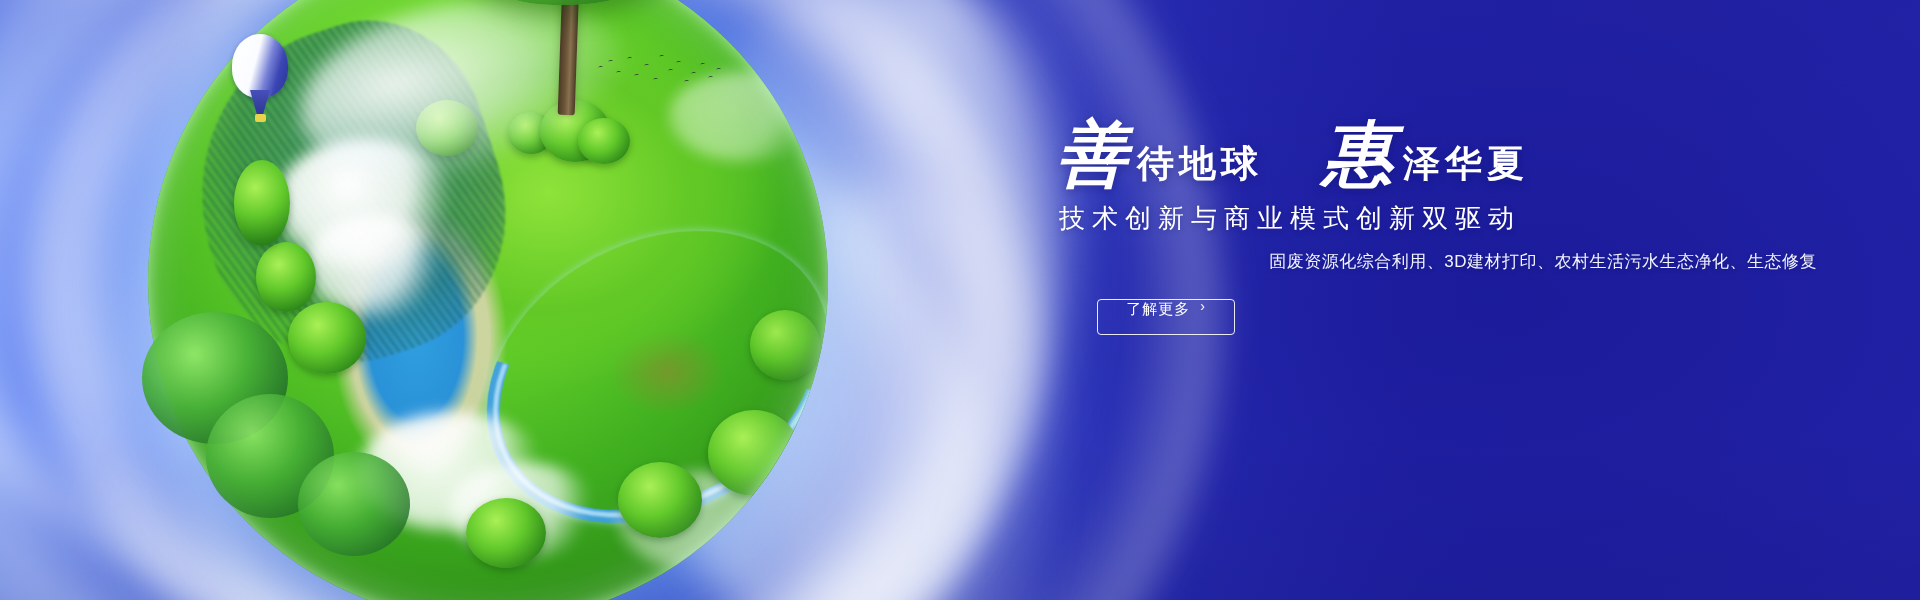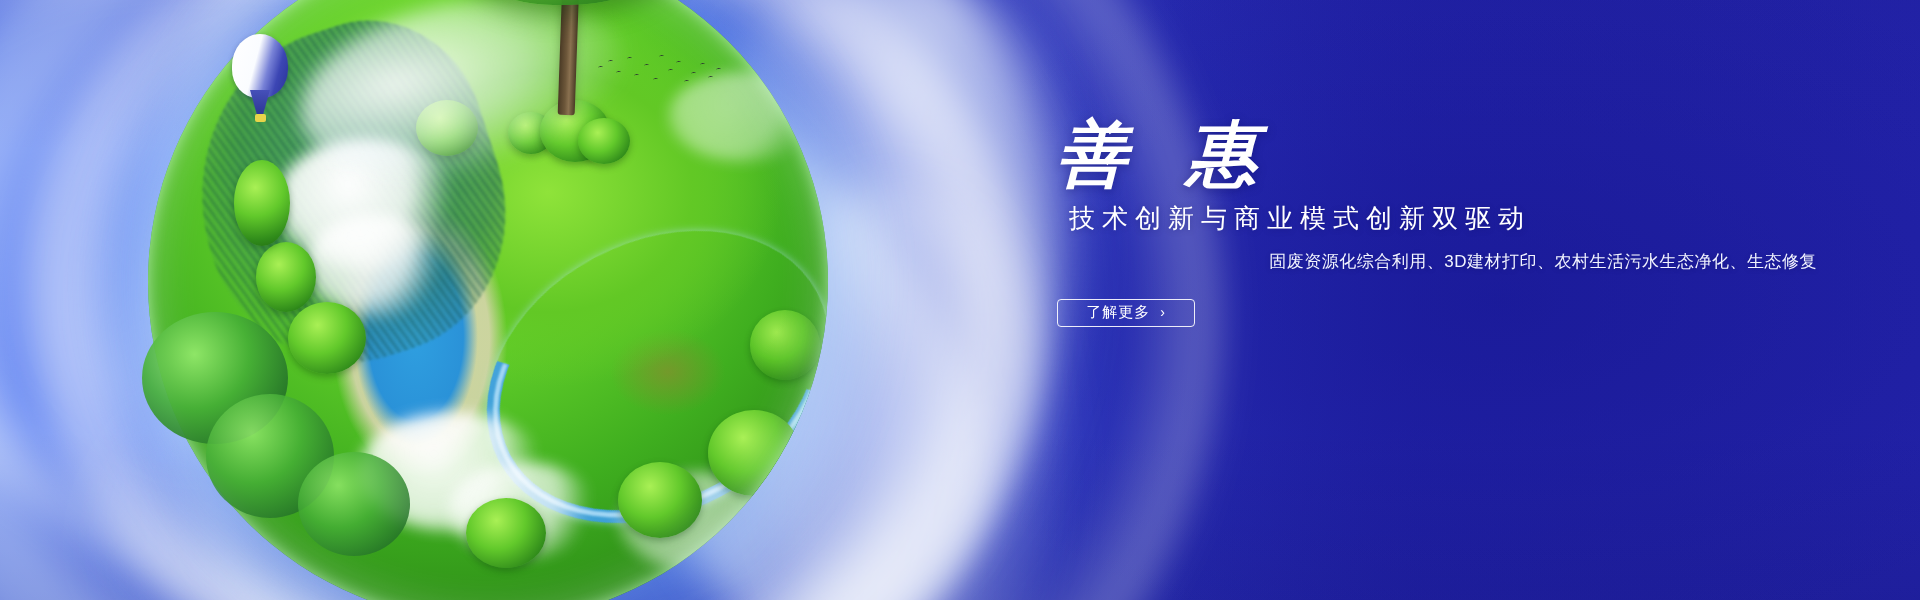--- a/index.html
+++ b/index.html
@@ -286,49 +286,50 @@
     letter-spacing:5px;
     padding:0 0 8px 10px;
   }
   .hl-gap{ display:inline-block; width:60px; }
 
   .subtitle{
     color:#ffffff;
     font-size:26px;
     letter-spacing:7px;
     line-height:1.1;
-    margin:6px 0 18px 12px;
+    margin:6px 0 18px 2px;
     text-shadow:0 1px 6px rgba(10,10,80,.3);
     white-space:nowrap;
   }
   .desc{
     color:#f2f4ff;
     font-size:17px;
     letter-spacing:.5px;
     line-height:1.3;
     margin:0 0 26px 2px;
     text-shadow:0 1px 5px rgba(10,10,80,.3);
     white-space:nowrap;
     text-align:right;
   }
   .cta{
     display:inline-flex;
-    align-items:center;
+    align-items:flex-start;
     justify-content:center;
     gap:10px;
-    width:138px; height:28px;
+    width:138px; height:36px;
     border:1px solid rgba(255,255,255,.9);
     border-radius:4px;
     background:transparent;
     color:#ffffff;
     font-size:15px;
     letter-spacing:1px;
     cursor:pointer;
     text-decoration:none;
     font-family:"Liberation Sans","DejaVu Sans",sans-serif;
+    margin-left:40px;
   }
   .cta .chev{
     display:inline-block;
     font-size:14px;
     line-height:1;
     transform:translateY(-1px);
   }
 </style>
 </head>
 <body>
@@ -419,22 +420,24 @@
     <span class="bird" style="left:95px; top:20px;"></span>
     <span class="bird" style="left:104px;top:11px;"></span>
     <span class="bird" style="left:112px;top:24px;"></span>
     <span class="bird" style="left:120px;top:16px;"></span>
   </div>
 
   <div class="content">
 
     <div class="headline">
       <span class="hl-big">善</span>
+      <span class="hl-small">待地球</span>
       <span class="hl-gap"></span>
       <span class="hl-big">惠</span>
+      <span class="hl-small">泽华夏</span>
     </div>
 
     <div class="subtitle">技术创新与商业模式创新双驱动</div>
 
     <div class="desc">固废资源化综合利用、3D建材打印、农村生活污水生态净化、生态修复</div>
 
     <a href="#" class="cta">
       <span>了解更多</span>
       <span class="chev">›</span>
     </a>

